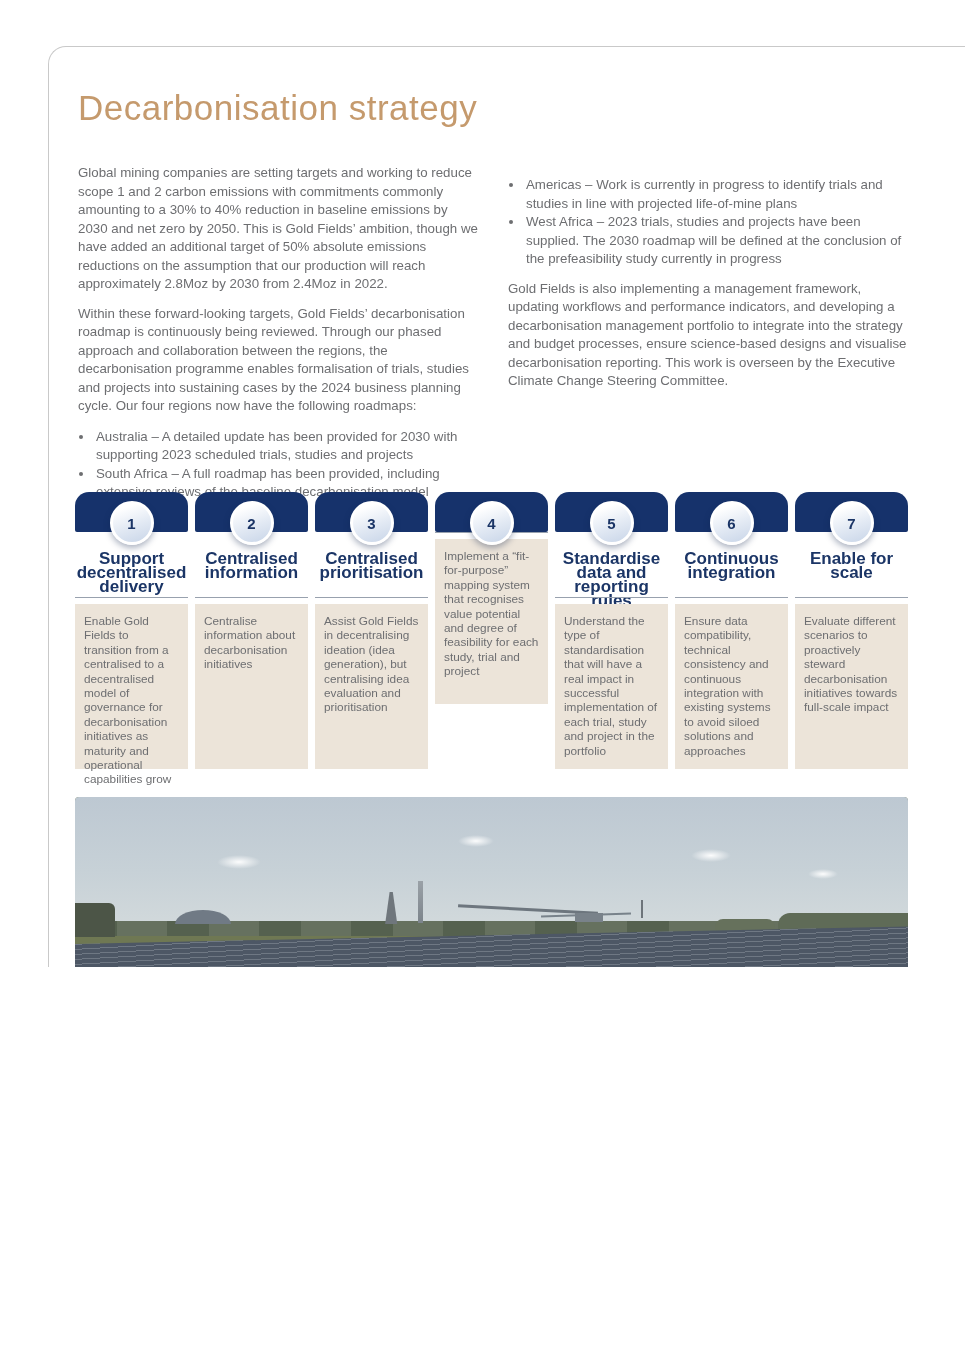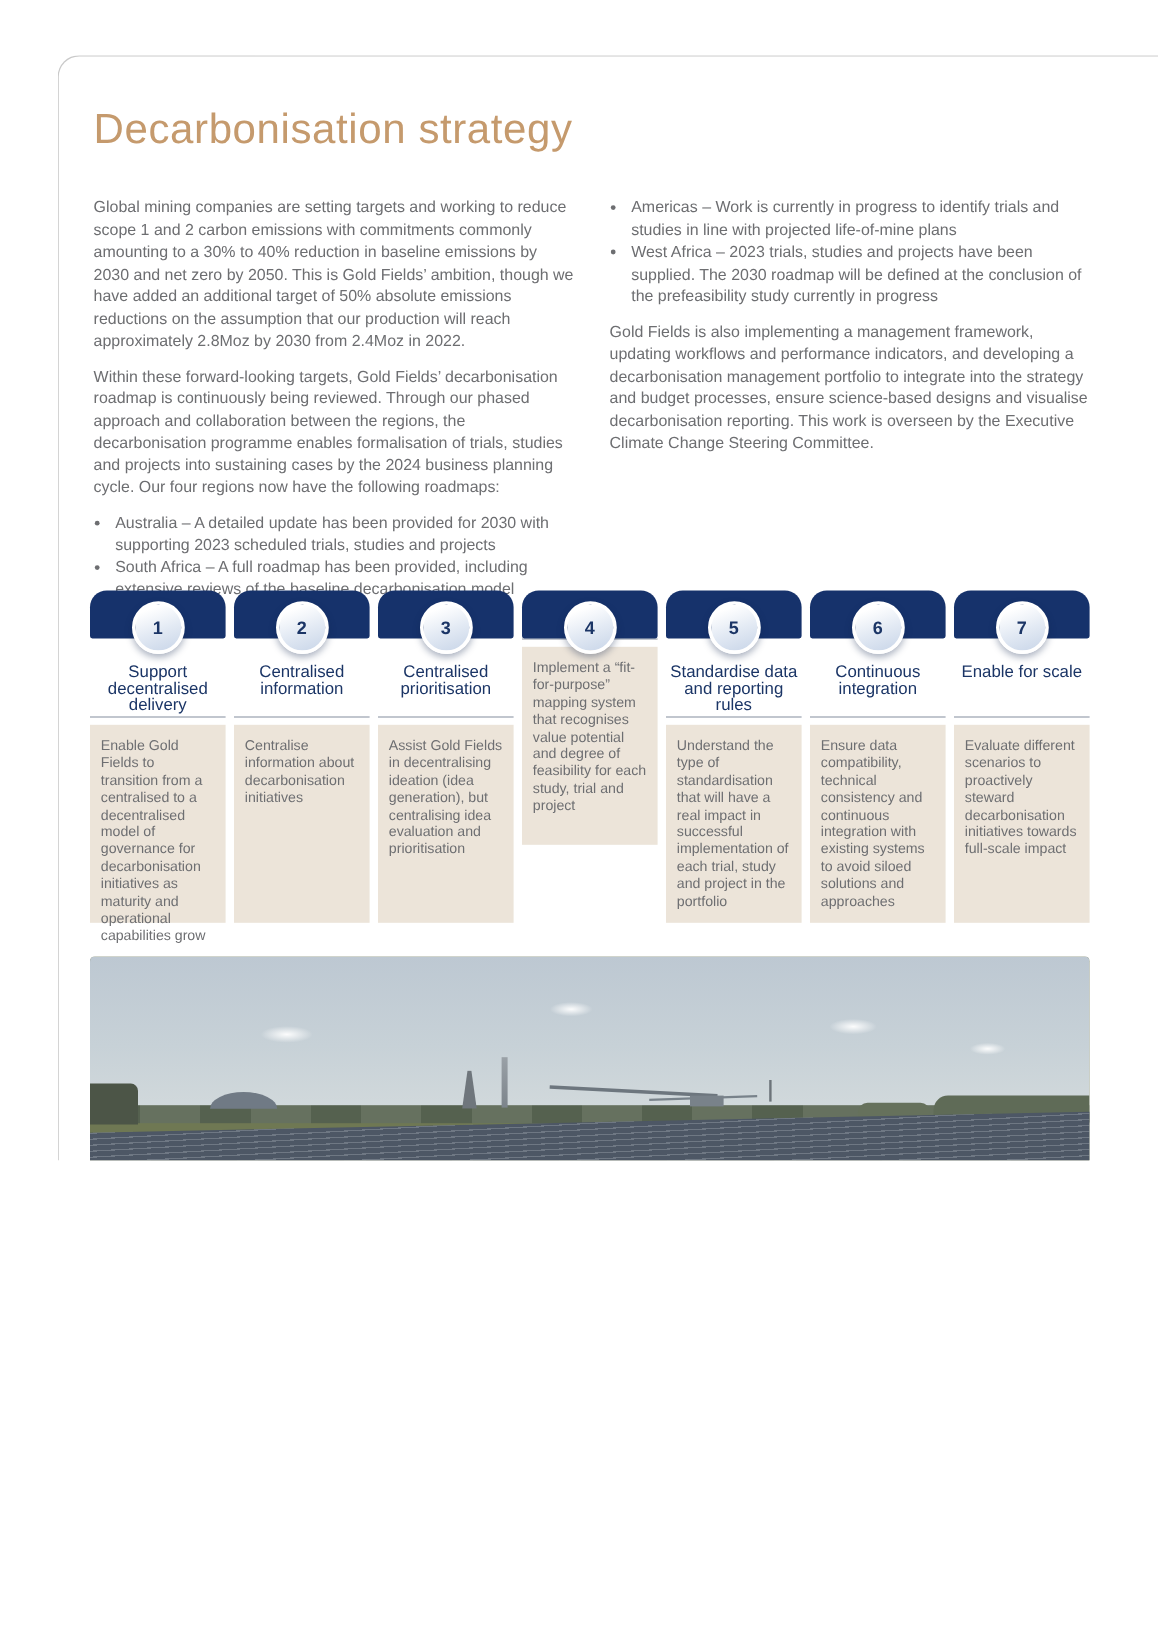--- a/index.html
+++ b/index.html
@@ -16,36 +16,36 @@
   .frame-stub{position:absolute;left:48px;top:1318px;width:44px;border-top:1px solid var(--line-gray);}
   .footer-rule-right{position:absolute;left:431px;top:1318px;width:534px;border-top:1px solid var(--line-gray);}
 
   .page-title{position:absolute;left:78px;top:88px;margin:0;font-size:35px;font-weight:300;
               letter-spacing:.5px;color:var(--accent-tan);}
 
   .intro{position:absolute;left:78px;top:164px;width:832px;display:flex;gap:28px;
          font-size:13.3px;line-height:18.5px;color:var(--body-text);}
   .intro .col{width:402px;}
   .intro p{margin:0 0 11px 0;}
-  .intro ul{margin:0 0 11px 0;padding:0 0 0 16px;}
+  .intro ul{margin:12px 0 11px 0;padding:0 0 0 16px;}
   .intro li{margin:0;padding-left:2px;}
 
   
   .flowchart{position:absolute;left:75px;top:492px;width:833px;display:grid;
              grid-template-columns:repeat(7,1fr);column-gap:7px;}
   .step{display:flex;flex-direction:column;height:278px;}
   .pill{position:relative;height:40px;background:var(--navy);border-radius:14px 14px 2px 2px;flex:none;}
   .circle{position:absolute;top:9px;left:50%;transform:translateX(-50%);width:38px;height:38px;
           border-radius:50%;border:3px solid #fff;
           background:linear-gradient(160deg,#ffffff 15%,#e3eaf4 55%,#c8d5e8 100%);
           box-shadow:0 3px 6px rgba(15,35,75,.35);
           display:flex;align-items:center;justify-content:center;
           font-size:15px;font-weight:bold;color:var(--navy-text);z-index:2;}
   .step-title{height:65px;box-sizing:border-box;padding-top:20px;text-align:center;
-              font-size:14px;font-weight:normal;line-height:14px;color:var(--navy-text);flex:none;}
+              font-size:17px;font-weight:bold;line-height:14px;color:var(--navy-text);flex:none;}
   .step-rule{height:0;border-top:1.5px solid #98a1ae;margin-bottom:6px;flex:none;}
   .step-box{height:165px;box-sizing:border-box;background:var(--beige);padding:10px 9px;
             font-size:11.8px;line-height:14.4px;color:var(--body-text);flex:none;}
 
   
   .photo-block{position:absolute;left:75px;top:797px;width:833px;border-radius:4px 4px 10px 10px;overflow:hidden;}
   .photo{position:relative;width:833px;height:440px;background:#6f7853;overflow:hidden;}
   .sky{position:absolute;left:0;top:0;width:100%;height:135px;
        background:linear-gradient(180deg,#bdc8d2 0%,#c7d1d7 55%,#d3dadc 100%);}
   .cloud{position:absolute;background:radial-gradient(ellipse at center,rgba(255,255,255,.95),rgba(255,255,255,0) 70%);}

